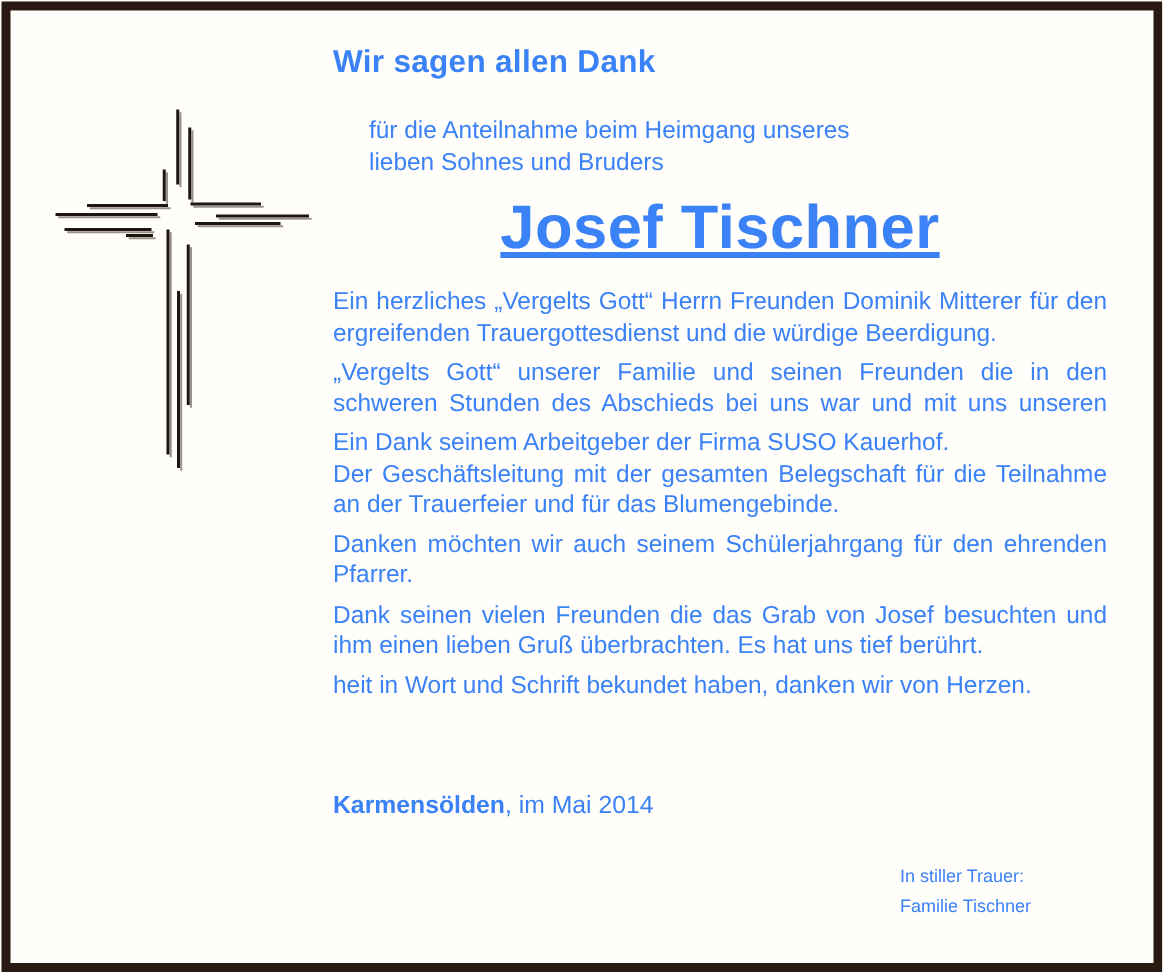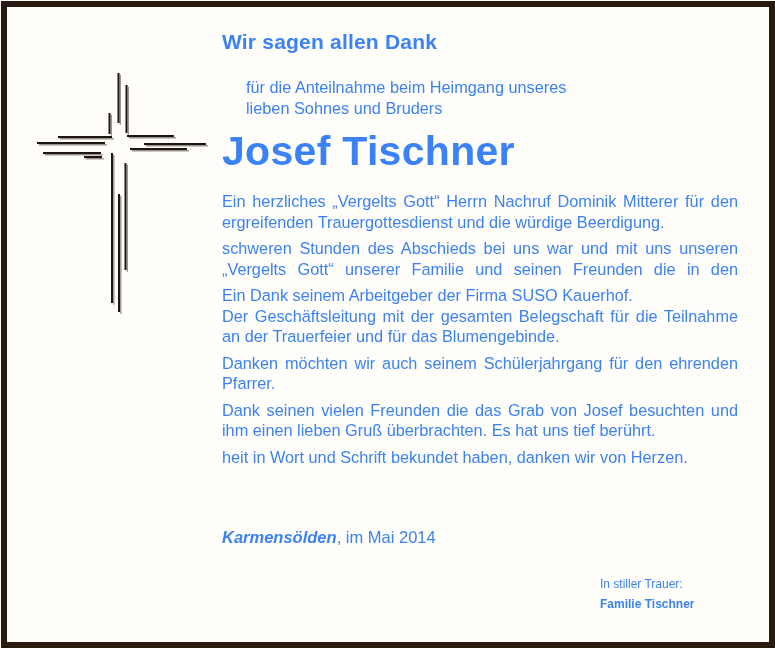--- a/index.html
+++ b/index.html
@@ -16,40 +16,41 @@
   .title{
     position:absolute; left:222px; top:30px;
     font-size:21px; font-weight:bold; letter-spacing:.2px; white-space:nowrap;
   }
   .intro{
     position:absolute; left:222px; top:77px;
     font-size:16.3px; line-height:21px;margin-left:24px;
   }
   .name{
     position:absolute; left:222px; top:128px; width:516px;
-    text-align:left; font-size:41px; font-weight:bold; letter-spacing:.3px;
+    text-align:center; font-size:41px; font-weight:bold; letter-spacing:.3px;
     white-space:nowrap;
+    text-decoration:underline;
   }
   .paras{
     position:absolute; left:222px; top:191px; width:516px;
     font-size:16.3px; line-height:20.5px;
   }
   .para{margin:0 0 6px 0;}
   .line{text-align:left;}
   .line.j{text-align:justify; text-align-last:justify;}
   .dateline{
     position:absolute; left:222px; top:528px;
     font-size:16.5px; white-space:nowrap;
   }
-  .dateline .place{font-weight:bold;font-style:italic;}
+  .dateline .place{font-weight:bold;}
   .closing{
     position:absolute; left:600px; top:574px;
     font-size:12px; line-height:20px; white-space:nowrap;
   }
-  .closing .fam{font-weight:bold;}
+  .closing .fam{font-weight:normal;}
   .cross{
     position:absolute; left:28px; top:66px; width:185px; height:250px;
   }
 </style>
 </head>
 <body>
 
 <div class="stage">
   <div class="sheet"></div>
 
@@ -62,26 +63,26 @@
 
   <div class="intro">
     <div>für die Anteilnahme beim Heimgang unseres</div>
     <div>lieben Sohnes und Bruders</div>
   </div>
 
   <div class="name">Josef Tischner</div>
 
   <div class="paras">
     <div class="para">
-      <div class="line j">Ein herzliches „Vergelts Gott“ Herrn Nachruf Dominik Mitterer für den</div>
+      <div class="line j">Ein herzliches „Vergelts Gott“ Herrn Freunden Dominik Mitterer für den</div>
       <div class="line">ergreifenden Trauergottesdienst und die würdige Beerdigung.</div>
     </div>
     <div class="para">
+      <div class="line j">„Vergelts Gott“ unserer Familie und seinen Freunden die in den</div>
       <div class="line j">schweren Stunden des Abschieds bei uns war und mit uns unseren</div>
-      <div class="line j">„Vergelts Gott“ unserer Familie und seinen Freunden die in den</div>
     </div>
     <div class="para">
       <div class="line">Ein Dank seinem Arbeitgeber der Firma SUSO Kauerhof.</div>
       <div class="line j">Der Geschäftsleitung mit der gesamten Belegschaft für die Teilnahme</div>
       <div class="line">an der Trauerfeier und für das Blumengebinde.</div>
     </div>
     <div class="para">
       <div class="line j">Danken möchten wir auch seinem Schülerjahrgang für den ehrenden</div>
       <div class="line">Pfarrer.</div>
     </div>

